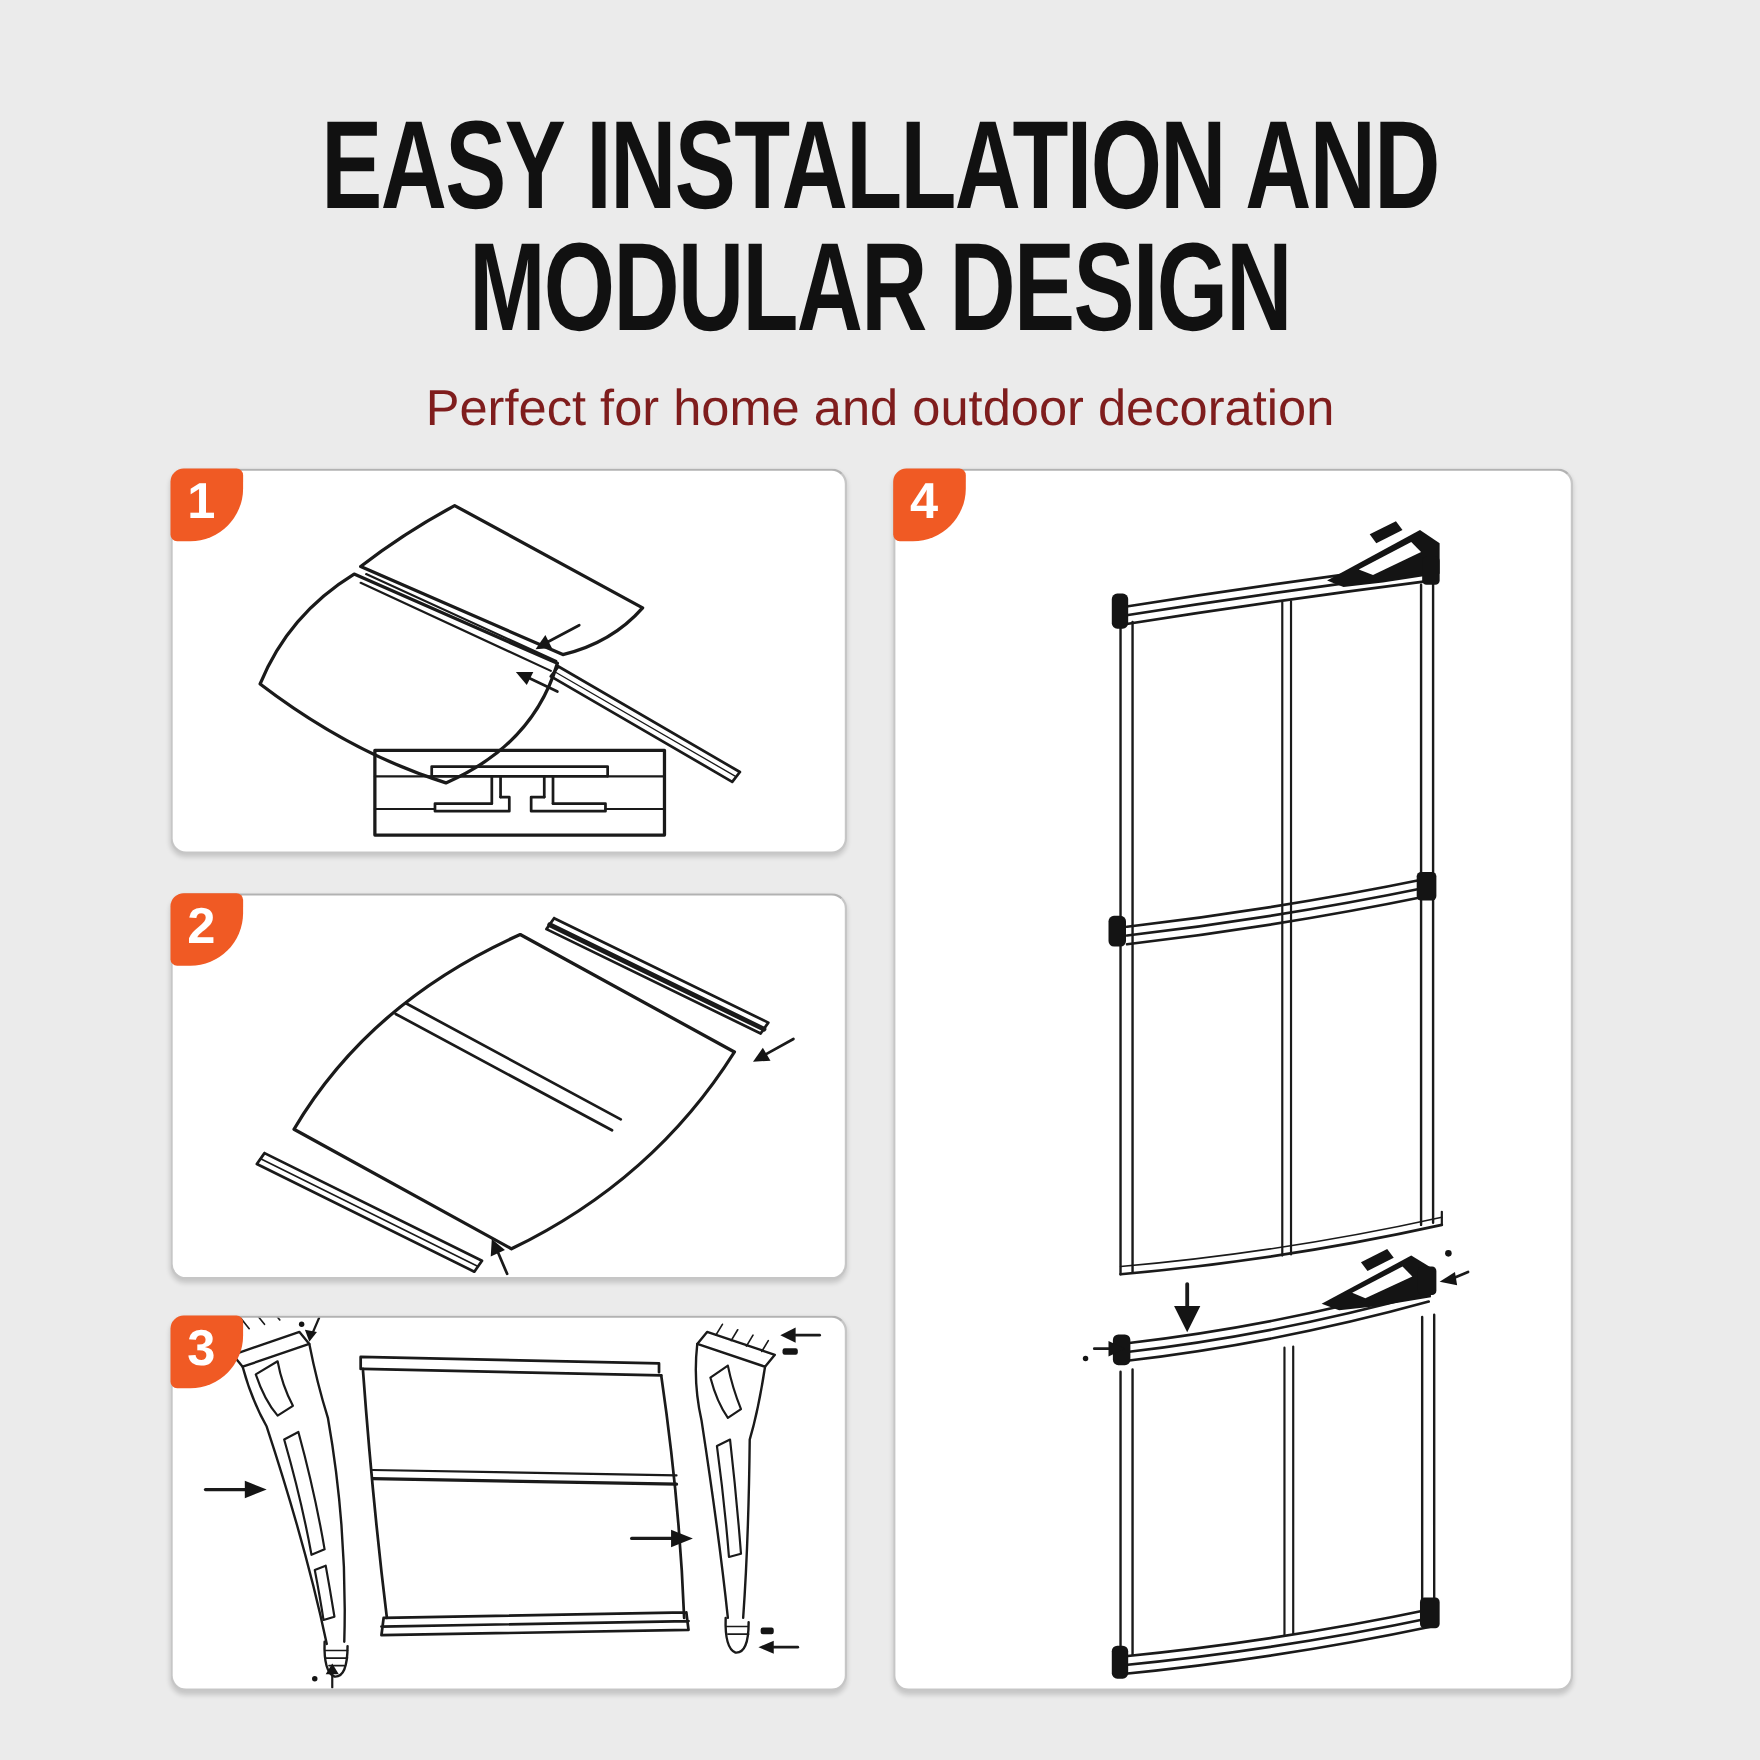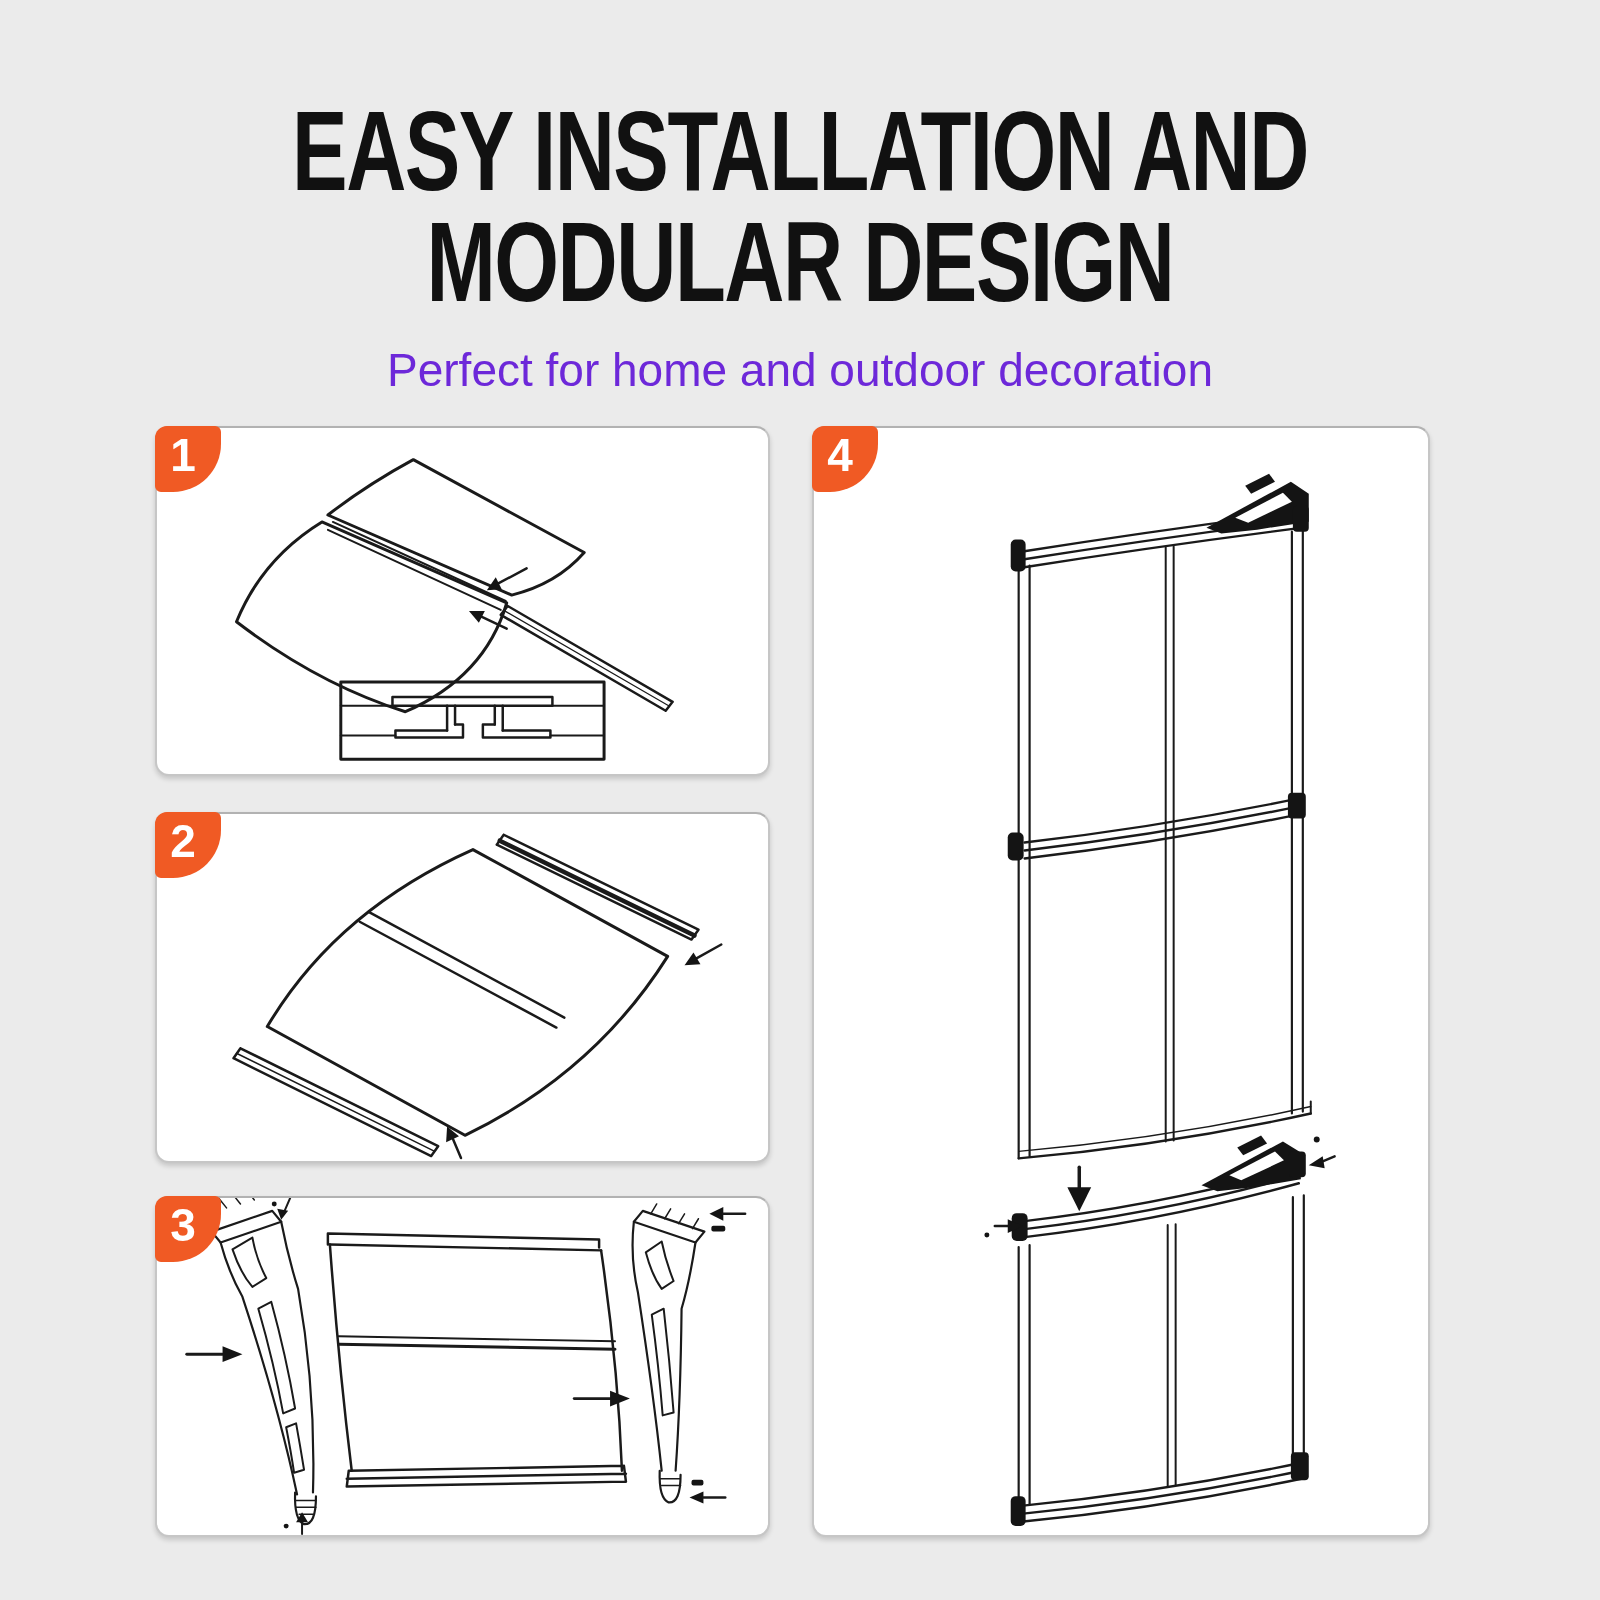--- a/index.html
+++ b/index.html
@@ -2,21 +2,21 @@
 <html><head>
 <meta charset="utf-8">
 <style>
   html,body{margin:0;padding:0;}
   body{font-family:"Liberation Sans","DejaVu Sans",sans-serif;}
   .page{position:relative;width:1600px;height:1600px;background:#ebebeb;overflow:hidden;}
 
   .header{position:absolute;top:96px;left:0;width:1600px;text-align:center;}
   .title{margin:0;font-weight:700;font-size:114px;line-height:.97;letter-spacing:-2px;
          color:#111;transform:scaleX(.73);transform-origin:50% 0;white-space:nowrap;}
-  .subtitle{margin:26px 0 0 0;font-size:46px;font-weight:400;color:#6d28d9;letter-spacing:0;}
+  .subtitle{margin:26px 0 0 0;font-size:46px;font-weight:400;color:#7f1d1d;letter-spacing:0;}
 
   .card{position:absolute;background:#fff;border:2px solid #c6c6c6;border-top-color:#b2b2b2;
         border-radius:14px;box-shadow:0 3px 5px rgba(0,0,0,.16);box-sizing:border-box;}
   .card svg{position:absolute;top:0;left:0;width:100%;height:100%;}
 
   .card1{left:155px;top:426px;width:615px;height:350px;}
   .card2{left:155px;top:812px;width:615px;height:351px;}
   .card3{left:155px;top:1196px;width:615px;height:341px;}
   .card4{left:812px;top:426px;width:618px;height:1111px;}
 

